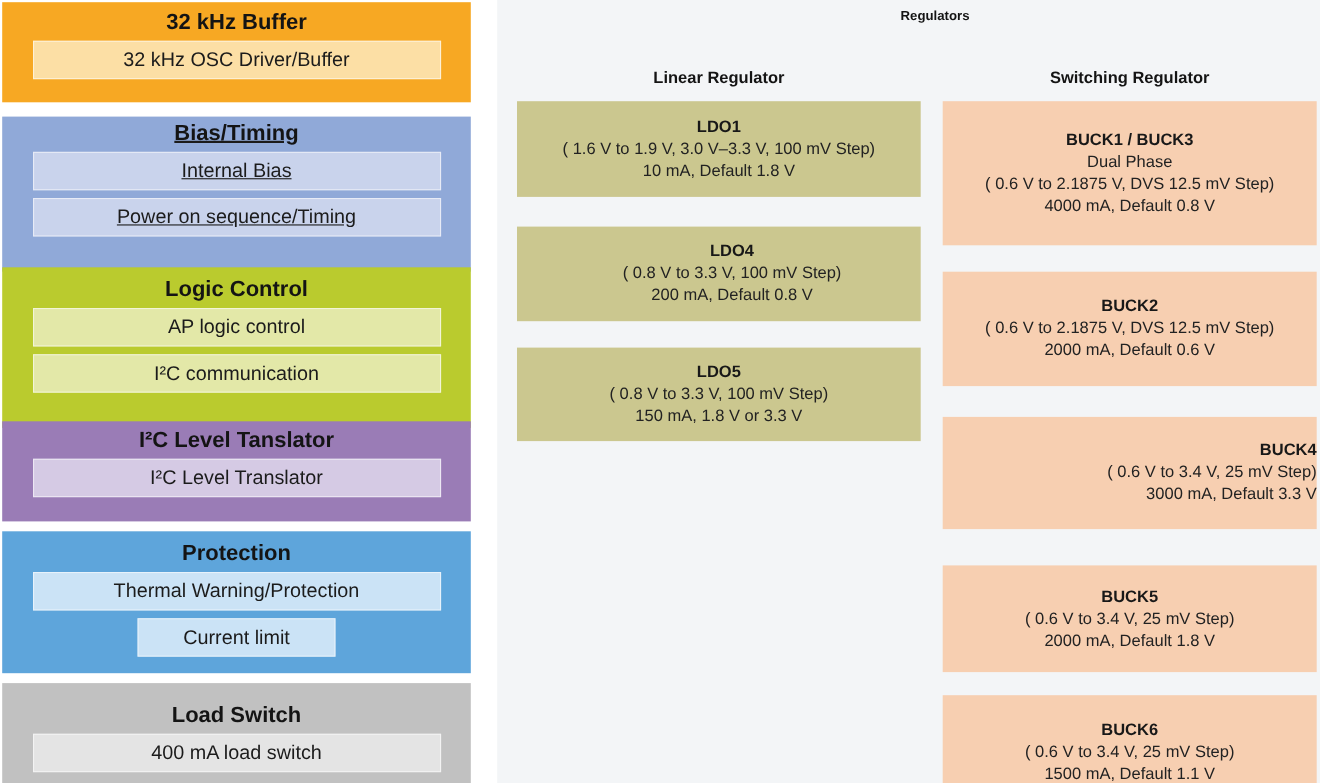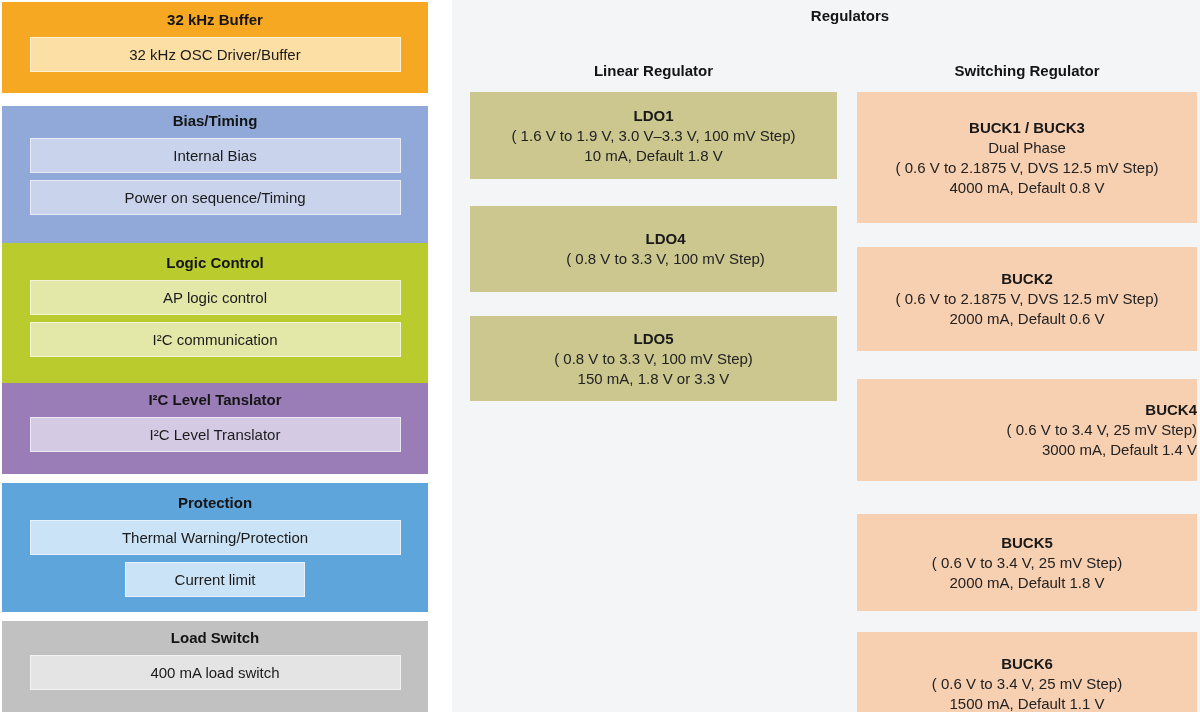--- a/index.html
+++ b/index.html
@@ -6,42 +6,42 @@
   .stage{
     position:relative;width:1200px;height:712px;background:#ffffff;
     font-family:"Liberation Sans",sans-serif;color:#1b1b1b;overflow:hidden;
   }
   
   .block{
     position:absolute;left:2px;width:426px;
     display:flex;flex-direction:column;align-items:center;box-sizing:border-box;
   }
   .block-title{
-    font-size:15px;font-weight:bold;line-height:26px;text-align:center;color:#141414;
+    font-size:20px;font-weight:bold;line-height:26px;text-align:center;color:#141414;
     margin-bottom:4px;white-space:nowrap;
   }
   .block-item{
     width:371px;height:35px;flex:0 0 35px;
     display:flex;align-items:center;justify-content:center;
-    font-size:15px;text-align:right;box-sizing:border-box;
+    font-size:18px;text-align:right;box-sizing:border-box;
     border:1px solid rgba(255,255,255,0.55);
   }
   .block-item + .block-item{margin-top:7px;}
   .block-item.narrow{width:180px;}
   .bg-orange{background:#f7a823;} .it-orange{background:#fcdfa5;}
   .bg-periwinkle{background:#90a9d8;} .it-periwinkle{background:#c9d3ec;}
   .bg-green{background:#bacb2e;} .it-green{background:#e3e8a8;}
   .bg-purple{background:#9a7cb6;} .it-purple{background:#d5cae4;}
   .bg-sky{background:#5ea5db;} .it-sky{background:#cbe3f6;}
   .bg-gray{background:#c1c1c1;} .it-gray{background:#e4e4e4;}
   
   .panel{position:absolute;left:452px;top:0;width:748px;height:712px;background:#f3f5f7;}
   .panel-title{
     position:absolute;left:630px;top:7px;width:440px;text-align:center;
-    font-size:15px;font-weight:bold;color:#141414;
+    font-size:12px;font-weight:bold;color:#141414;
   }
   .reg-col{position:absolute;top:0;height:712px;margin-top:24px;}
   .col-linear{left:470px;width:367px;}
   .col-switching{left:857px;width:340px;}
   .reg-head{
     position:absolute;top:38px;left:0;right:0;text-align:center;
     font-size:15px;font-weight:bold;color:#141414;
   }
   .reg-box{
     position:absolute;left:0;right:0;
@@ -59,21 +59,21 @@
 <div class="stage">
 
   <div class="panel"></div>
   <div class="panel-title">Regulators</div>
 
   <div class="block bg-orange" style="top:2px;height:91px;padding-top:5px;">
     <div class="block-title">32 kHz Buffer</div>
     <div class="block-item it-orange">32 kHz OSC Driver/Buffer</div>
   </div>
 
-  <div class="block bg-periwinkle" style="top:106px;height:141px;padding-top:2px;">
+  <div class="block bg-periwinkle" style="top:106px;height:141px;padding-top:2px;text-decoration:underline;">
     <div class="block-title">Bias/Timing</div>
     <div class="block-item it-periwinkle">Internal Bias</div>
     <div class="block-item it-periwinkle">Power on sequence/Timing</div>
   </div>
 
   <div class="block bg-green" style="top:243px;height:146px;padding-top:7px;">
     <div class="block-title">Logic Control</div>
     <div class="block-item it-green">AP logic control</div>
     <div class="block-item it-green">I²C communication</div>
   </div>
@@ -82,37 +82,38 @@
     <div class="block-title">I²C Level Tanslator</div>
     <div class="block-item it-purple">I²C Level Translator</div>
   </div>
 
   <div class="block bg-sky" style="top:483px;height:129px;padding-top:7px;">
     <div class="block-title">Protection</div>
     <div class="block-item it-sky">Thermal Warning/Protection</div>
     <div class="block-item it-sky narrow">Current limit</div>
   </div>
 
-  <div class="block bg-gray" style="top:621px;height:91px;padding-top:4px;">
+  <div class="block bg-gray" style="top:621px;height:91px;padding-top:16px;">
     <div class="block-title">Load Switch</div>
     <div class="block-item it-gray">400 mA load switch</div>
   </div>
 
   <div class="reg-col col-linear">
     <div class="reg-head">Linear Regulator</div>
 
     <div class="reg-box ldo" style="top:68px;height:87px;">
       <div class="reg-title">LDO1</div>
       <div class="reg-line">( 1.6 V to 1.9 V, 3.0 V–3.3 V, 100 mV Step)</div>
       <div class="reg-line">10 mA, Default 1.8 V</div>
     </div>
 
     <div class="reg-box ldo" style="top:182px;height:86px;padding-left:24px;">
       <div class="reg-title">LDO4</div>
       <div class="reg-line">( 0.8 V to 3.3 V, 100 mV Step)</div>
+      <div class="reg-line">200 mA, Default 0.8 V</div>
     </div>
 
     <div class="reg-box ldo" style="top:292px;height:85px;">
       <div class="reg-title">LDO5</div>
       <div class="reg-line">( 0.8 V to 3.3 V, 100 mV Step)</div>
       <div class="reg-line">150 mA, 1.8 V or 3.3 V</div>
     </div>
   </div>
 
   <div class="reg-col col-switching">
@@ -127,21 +128,21 @@
 
     <div class="reg-box buck" style="top:223px;height:104px;">
       <div class="reg-title">BUCK2</div>
       <div class="reg-line">( 0.6 V to 2.1875 V, DVS 12.5 mV Step)</div>
       <div class="reg-line">2000 mA, Default 0.6 V</div>
     </div>
 
     <div class="reg-box buck" style="top:355px;height:102px;align-items:flex-end;">
       <div class="reg-title">BUCK4</div>
       <div class="reg-line">( 0.6 V to 3.4 V, 25 mV Step)</div>
-      <div class="reg-line">3000 mA, Default 1.4 V</div>
+      <div class="reg-line">3000 mA, Default 3.3 V</div>
     </div>
 
     <div class="reg-box buck" style="top:490px;height:97px;">
       <div class="reg-title">BUCK5</div>
       <div class="reg-line">( 0.6 V to 3.4 V, 25 mV Step)</div>
       <div class="reg-line">2000 mA, Default 1.8 V</div>
     </div>
 
     <div class="reg-box buck" style="top:608px;height:104px;">
       <div class="reg-title">BUCK6</div>

